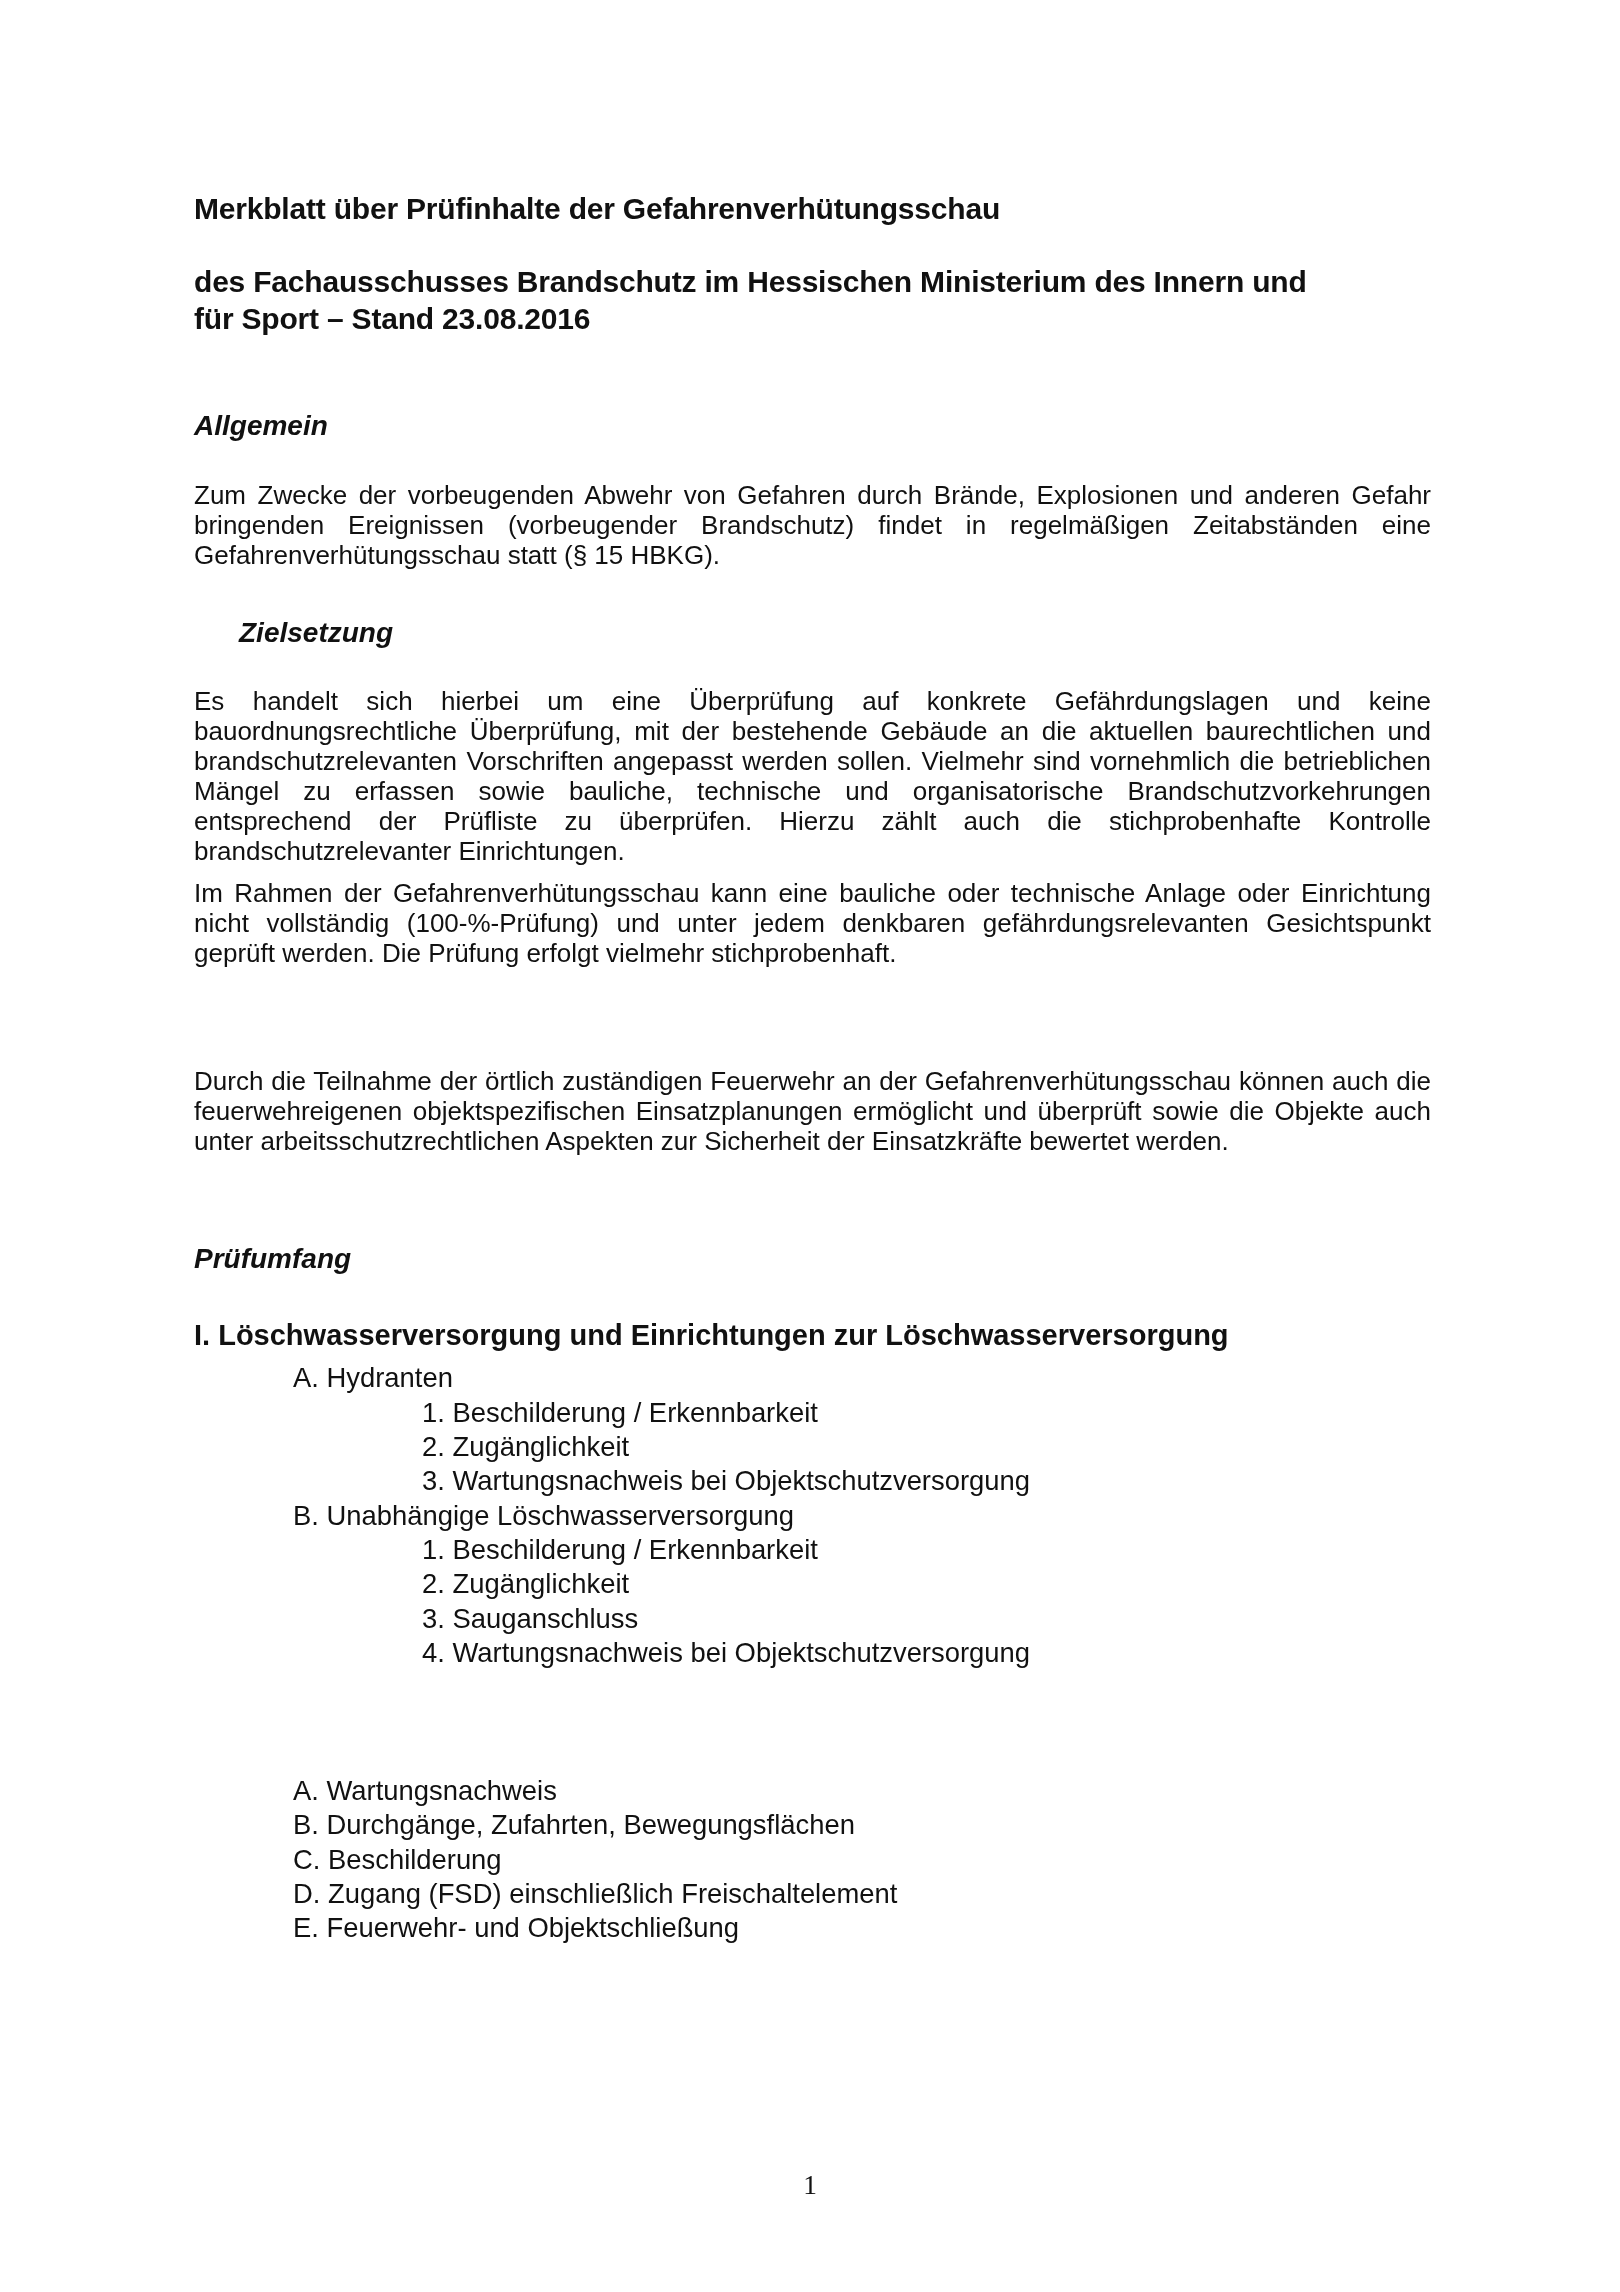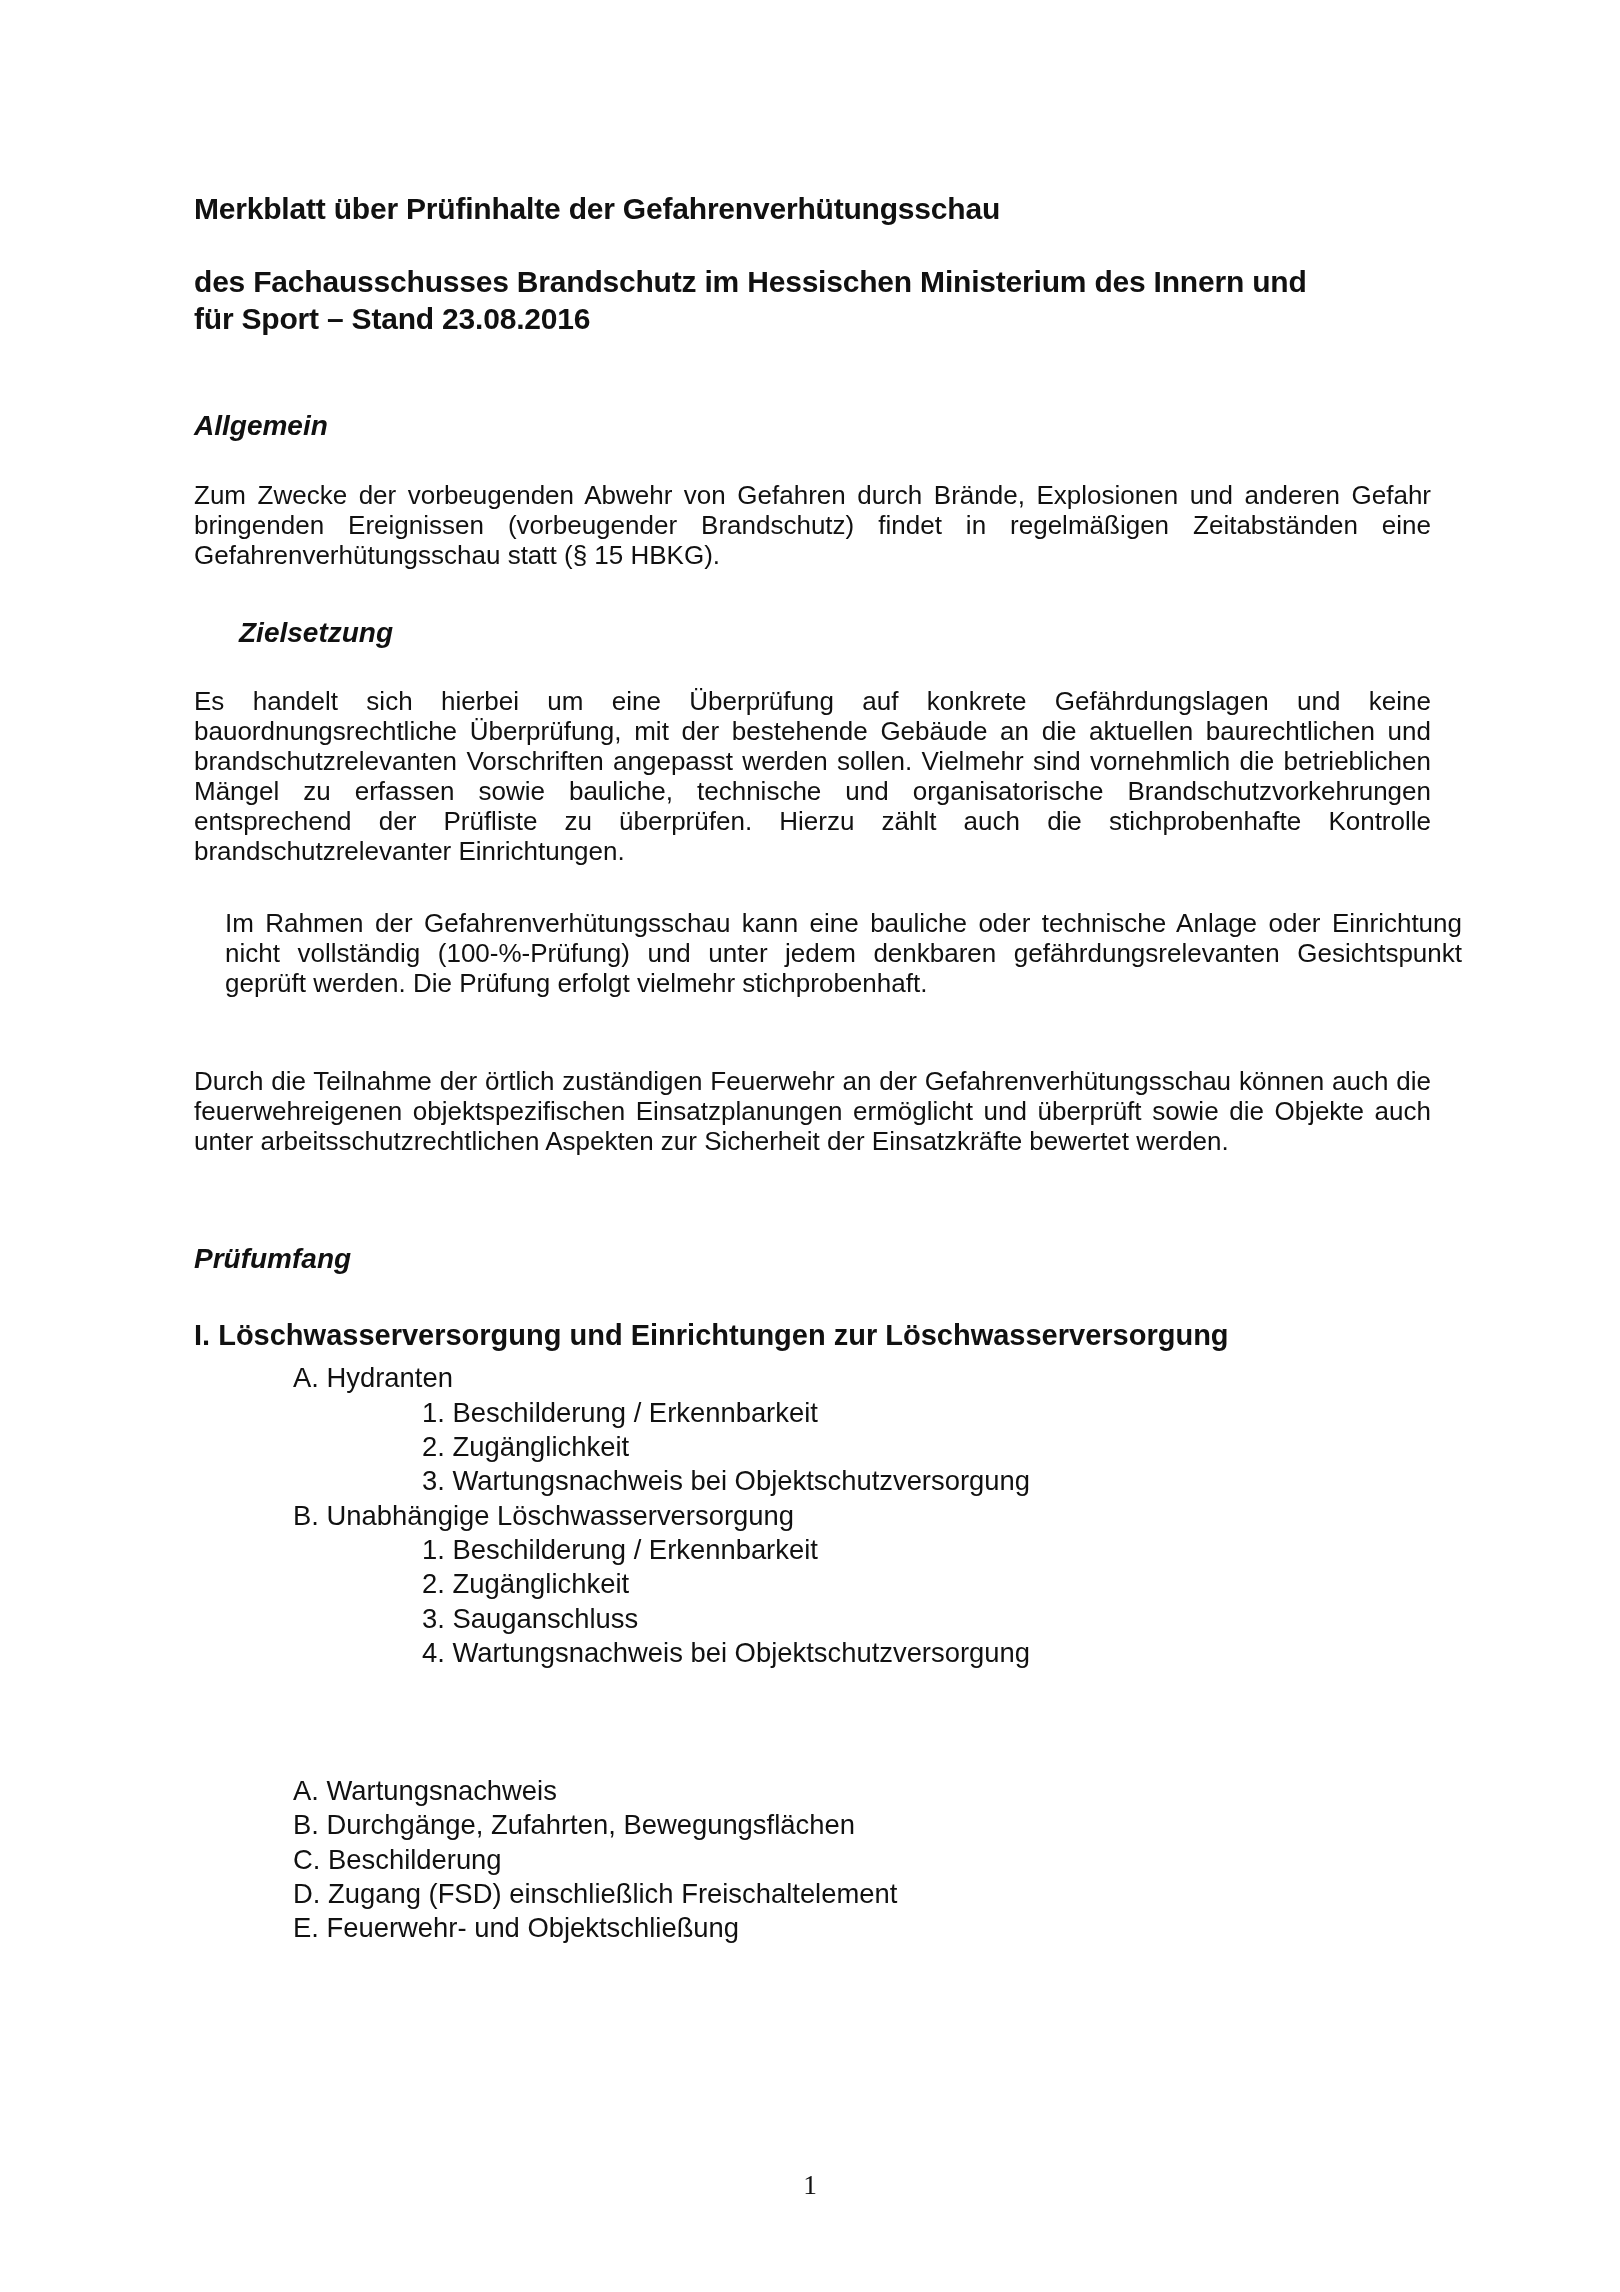--- a/index.html
+++ b/index.html
@@ -36,21 +36,21 @@
 
   <div class="abs section" style="top:410px;">Allgemein</div>
   <div class="para" style="top:480px;">
     <p>Zum Zwecke der vorbeugenden Abwehr von Gefahren durch Brände, Explosionen und anderen Gefahr bringenden Ereignissen (vorbeugender Brandschutz) findet in regelmäßigen Zeitabständen eine Gefahrenverhütungsschau statt (§ 15 HBKG).</p>
   </div>
 
   <div class="abs section" style="top:617px;margin-left:45px;">Zielsetzung</div>
   <div class="para" style="top:686px;">
     <p>Es handelt sich hierbei um eine Überprüfung auf konkrete Gefährdungslagen und keine bauordnungsrechtliche Überprüfung, mit der bestehende Gebäude an die aktuellen baurechtlichen und brandschutzrelevanten Vorschriften angepasst werden sollen. Vielmehr sind vornehmlich die betrieblichen Mängel zu erfassen sowie bauliche, technische und organisatorische Brandschutzvorkehrungen entsprechend der Prüfliste zu überprüfen. Hierzu zählt auch die stichprobenhafte Kontrolle brandschutzrelevanter Einrichtungen.</p>
   </div>
-  <div class="para" style="top:908px;margin-left:31px;">
+  <div class="para" style="top:878px;">
     <p>Im Rahmen der Gefahrenverhütungsschau kann eine bauliche oder technische Anlage oder Einrichtung nicht vollständig (100-%-Prüfung) und unter jedem denkbaren gefährdungsrelevanten Gesichtspunkt geprüft werden. Die Prüfung erfolgt vielmehr stichprobenhaft.</p>
   </div>
   <div class="para" style="top:1066px;">
     <p>Durch die Teilnahme der örtlich zuständigen Feuerwehr an der Gefahrenverhütungsschau können auch die feuerwehreigenen objektspezifischen Einsatzplanungen ermöglicht und überprüft sowie die Objekte auch unter arbeitsschutzrechtlichen Aspekten zur Sicherheit der Einsatzkräfte bewertet werden.</p>
   </div>
 
   <div class="abs section" style="top:1243px;">Prüfumfang</div>
 
   <div class="abs list-head" style="top:1319px;">I. Löschwasserversorgung und Einrichtungen zur Löschwasserversorgung</div>
   <div class="abs item lvl1" style="top:1362px;">A. Hydranten</div>

